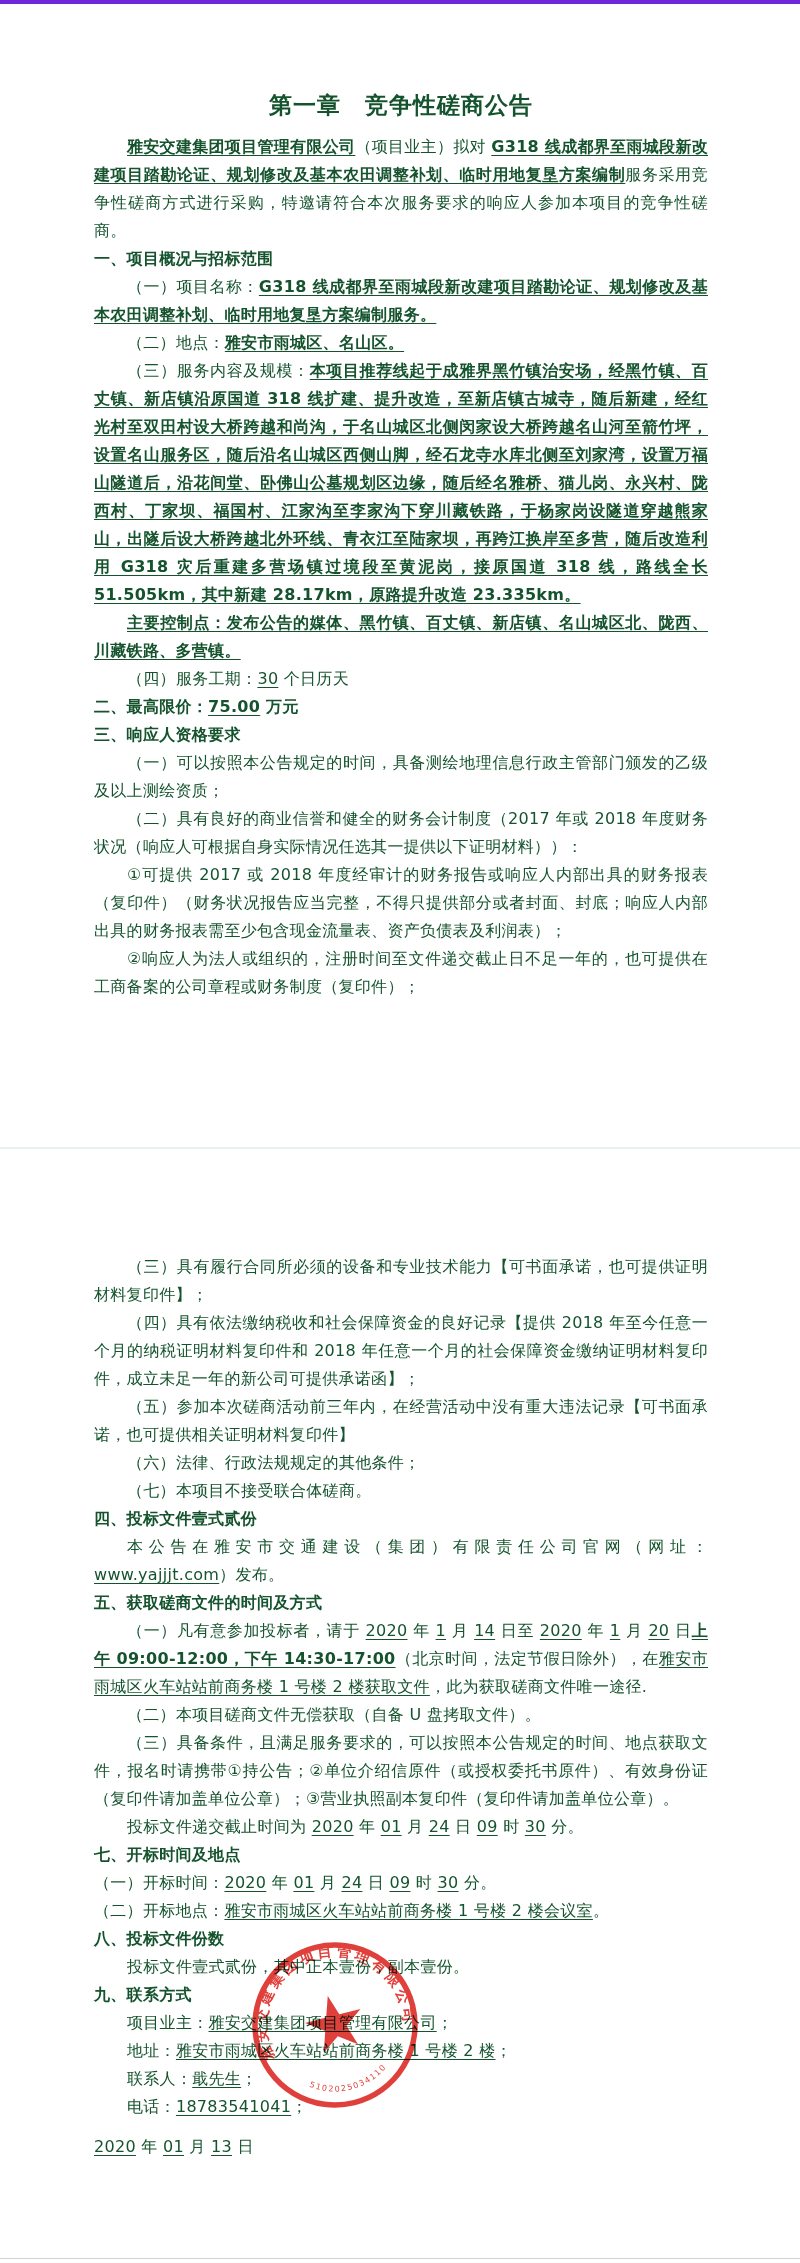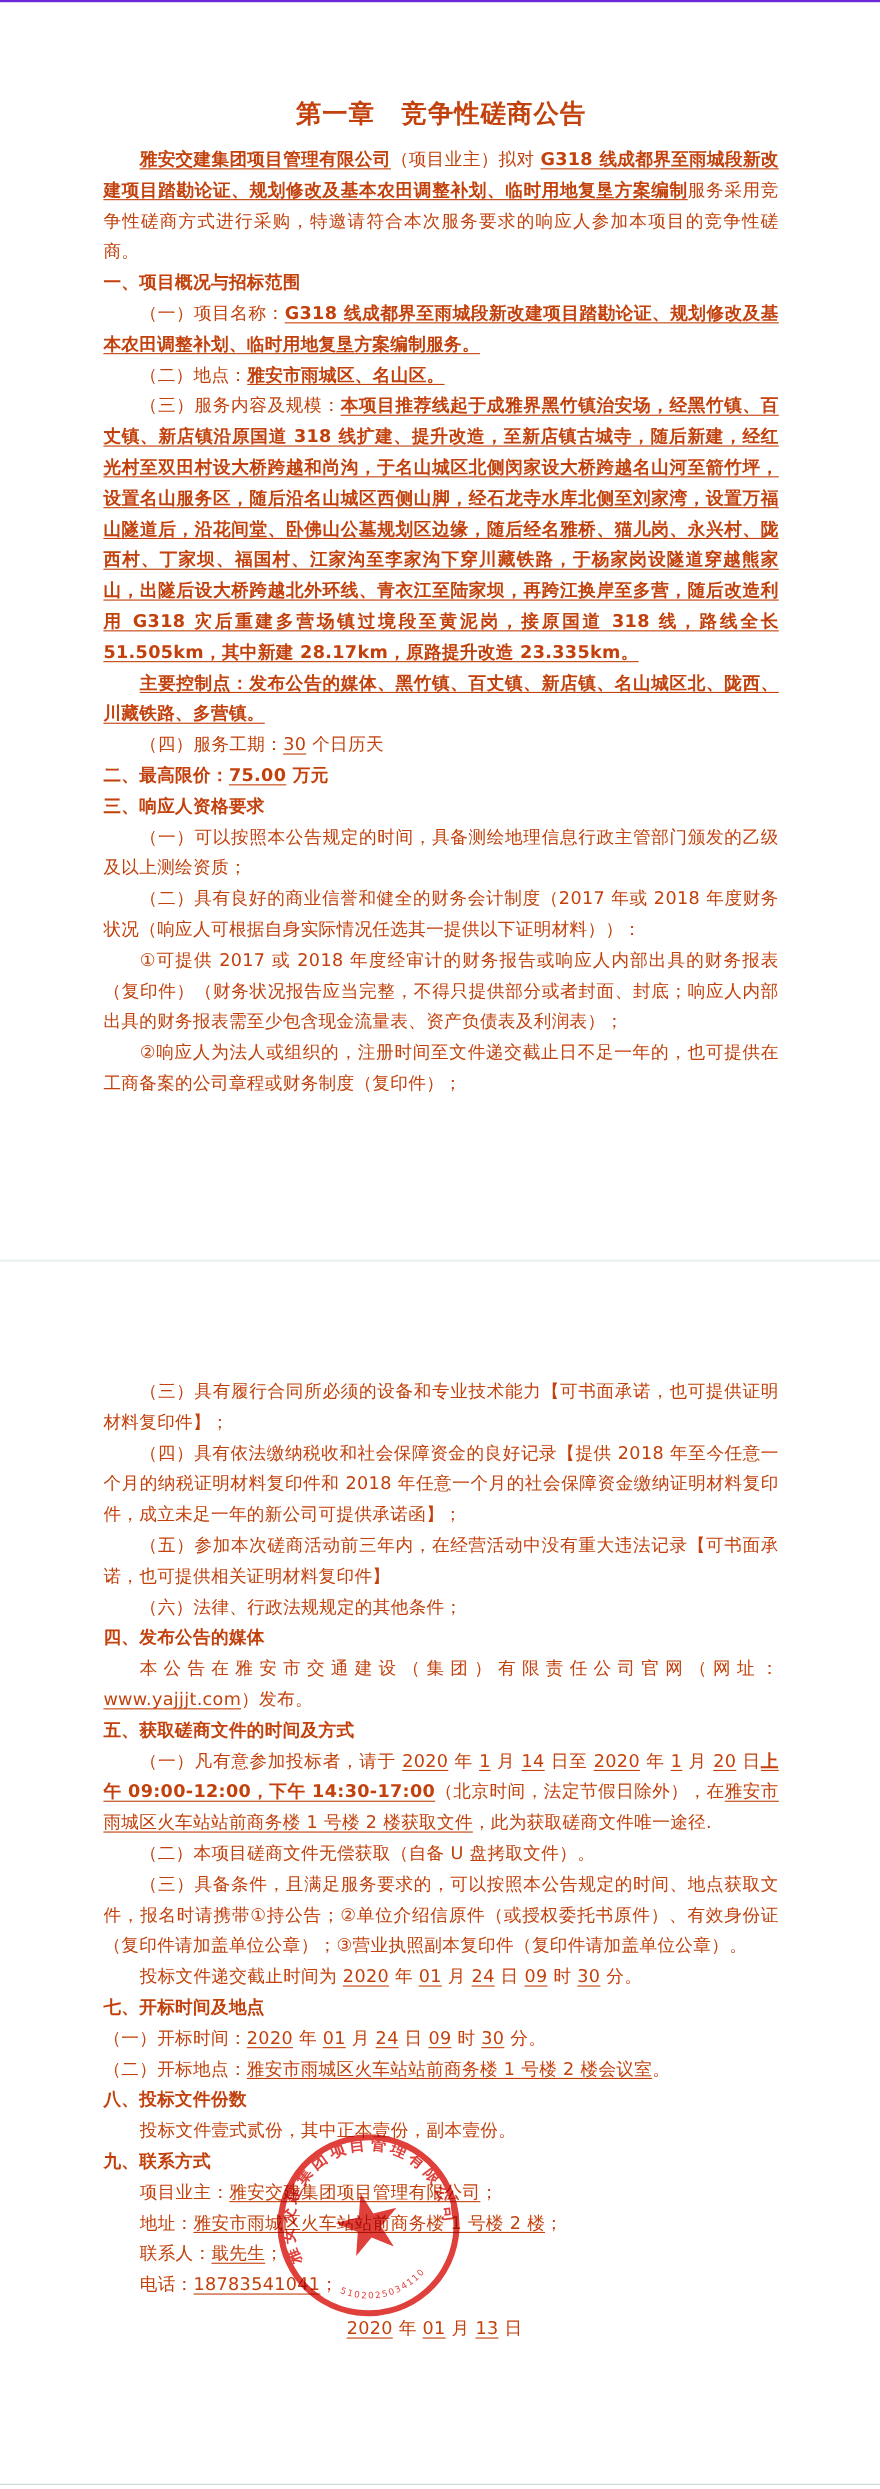--- a/index.html
+++ b/index.html
@@ -1,25 +1,25 @@
 <!DOCTYPE html>
 <html><head>
 <meta charset="utf-8">
 <style>
   html,body{margin:0;padding:0;background:#9a9a9a;}
   .page{
     position:relative;
     width:800px;height:2263px;
     margin:0 auto;
     background:#ffffff;
-    border-top:2px solid #6d28d9;
+    border-top:4px solid #6d28d9;
     box-sizing:border-box;
     overflow:hidden;
     font-family:"DejaVu Sans","Liberation Sans",sans-serif;
-    color:#c2410c;
+    color:#14532d;
   }
   .page::after{
     content:"";position:absolute;left:0;right:0;bottom:4px;height:1px;background:#ccd4d6;
   }
   .content{
     position:absolute;left:94px;top:86px;width:614px;
   }
   .doc-title{
     margin:0 0 12px 0;
     text-align:center;
@@ -29,21 +29,21 @@
   }
   .para{
     margin:0;
     font-size:16px;
     line-height:28px;
     text-align:justify;
     letter-spacing:0.3px;
   }
   .para.indent{text-indent:33px;}
   .para.heading{font-weight:bold;}
-  .para.right{text-align:center;margin-top:12px;padding-right:12px;}
+  .para.right{text-align:left;margin-top:12px;padding-right:12px;}
   .s-n{font-weight:normal;}
   .s-b{font-weight:bold;margin-top:47px;}
   .s-u{text-decoration:underline;text-underline-offset:3px;text-decoration-thickness:1px;}
   .s-bu{font-weight:bold;text-decoration:underline;text-underline-offset:3px;text-decoration-thickness:1px;}
   .page-gap{
     position:relative;
     height:252px;
   }
   .page-break-line{
     position:absolute;left:-94px;width:800px;top:58%;
@@ -78,21 +78,22 @@
         <p class="para indent"><span class="s-n">（二）具有良好的商业信誉和健全的财务会计制度（2017 年或 2018 年度财务状况（响应人可根据自身实际情况任选其一提供以下证明材料））：</span></p>
         <p class="para indent"><span class="s-n">①可提供 2017 或 2018 年度经审计的财务报告或响应人内部出具的财务报表（复印件）（财务状况报告应当完整，不得只提供部分或者封面、封底；响应人内部出具的财务报表需至少包含现金流量表、资产负债表及利润表）；</span></p>
         <p class="para indent"><span class="s-n">②响应人为法人或组织的，注册时间至文件递交截止日不足一年的，也可提供在工商备案的公司章程或财务制度（复印件）；</span></p>
         <div class="page-gap">
           <div class="page-break-line"></div>
         </div>
         <p class="para indent"><span class="s-n">（三）具有履行合同所必须的设备和专业技术能力【可书面承诺，也可提供证明材料复印件】；</span></p>
         <p class="para indent"><span class="s-n">（四）具有依法缴纳税收和社会保障资金的良好记录【提供 2018 年至今任意一个月的纳税证明材料复印件和 2018 年任意一个月的社会保障资金缴纳证明材料复印件，成立未足一年的新公司可提供承诺函】；</span></p>
         <p class="para indent"><span class="s-n">（五）参加本次磋商活动前三年内，在经营活动中没有重大违法记录【可书面承诺，也可提供相关证明材料复印件】</span></p>
         <p class="para indent"><span class="s-n">（六）法律、行政法规规定的其他条件；</span></p>
-        <p class="para heading"><span class="s-b">四、发布公告的媒体</span></p>
+        <p class="para indent"><span class="s-n">（七）本项目不接受联合体磋商。</span></p>
+        <p class="para heading"><span class="s-b">四、投标文件壹式贰份</span></p>
         <p class="para indent"><span class="s-n">本公告在雅安市交通建设（集团）有限责任公司官网（网址：</span><span class="s-u">www.yajjjt.com</span><span class="s-n">）发布。</span></p>
         <p class="para heading"><span class="s-b">五、获取磋商文件的时间及方式</span></p>
         <p class="para indent"><span class="s-n">（一）凡有意参加投标者，请于 </span><span class="s-u">2020</span><span class="s-n"> 年 </span><span class="s-u">1</span><span class="s-n"> 月 </span><span class="s-u">14</span><span class="s-n"> 日至 </span><span class="s-u">2020</span><span class="s-n"> 年 </span><span class="s-u">1</span><span class="s-n"> 月 </span><span class="s-u">20</span><span class="s-n"> 日</span><span class="s-bu">上午 09:00-12:00，下午 14:30-17:00</span><span class="s-n">（北京时间，法定节假日除外），在</span><span class="s-u">雅安市雨城区火车站站前商务楼 1 号楼 2 楼获取文件</span><span class="s-n">，此为获取磋商文件唯一途径.</span></p>
         <p class="para indent"><span class="s-n">（二）本项目磋商文件无偿获取（自备 U 盘拷取文件）。</span></p>
         <p class="para indent"><span class="s-n">（三）具备条件，且满足服务要求的，可以按照本公告规定的时间、地点获取文件，报名时请携带①持公告；②单位介绍信原件（或授权委托书原件）、有效身份证（复印件请加盖单位公章）；③营业执照副本复印件（复印件请加盖单位公章）。</span></p>
         <p class="para indent"><span class="s-n">投标文件递交截止时间为 </span><span class="s-u">2020</span><span class="s-n"> 年 </span><span class="s-u">01</span><span class="s-n"> 月 </span><span class="s-u">24</span><span class="s-n"> 日 </span><span class="s-u">09</span><span class="s-n"> 时 </span><span class="s-u">30</span><span class="s-n"> 分。</span></p>
         <p class="para heading"><span class="s-b">七、开标时间及地点</span></p>
         <p class="para"><span class="s-n">（一）开标时间：</span><span class="s-u">2020</span><span class="s-n"> 年 </span><span class="s-u">01</span><span class="s-n"> 月 </span><span class="s-u">24</span><span class="s-n"> 日 </span><span class="s-u">09</span><span class="s-n"> 时 </span><span class="s-u">30</span><span class="s-n"> 分。</span></p>
         <p class="para"><span class="s-n">（二）开标地点：</span><span class="s-u">雅安市雨城区火车站站前商务楼 1 号楼 2 楼会议室</span><span class="s-n">。</span></p>
         <p class="para heading"><span class="s-b">八、投标文件份数</span></p>

